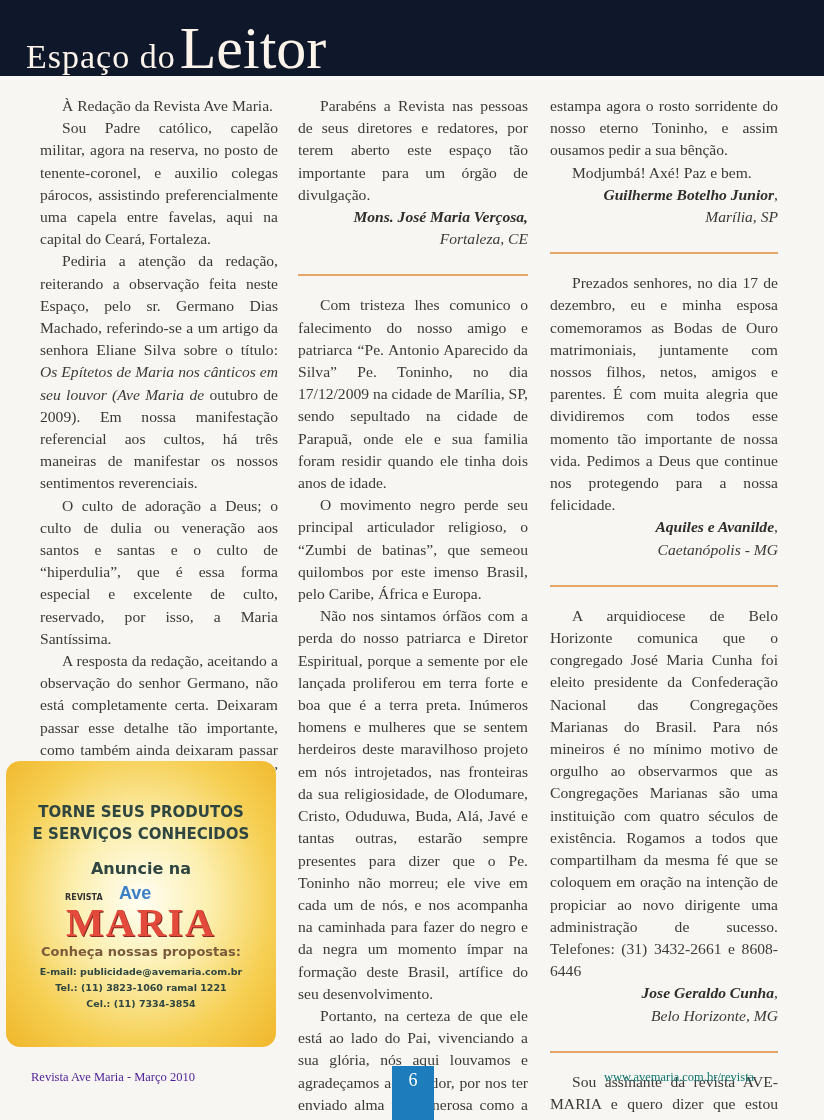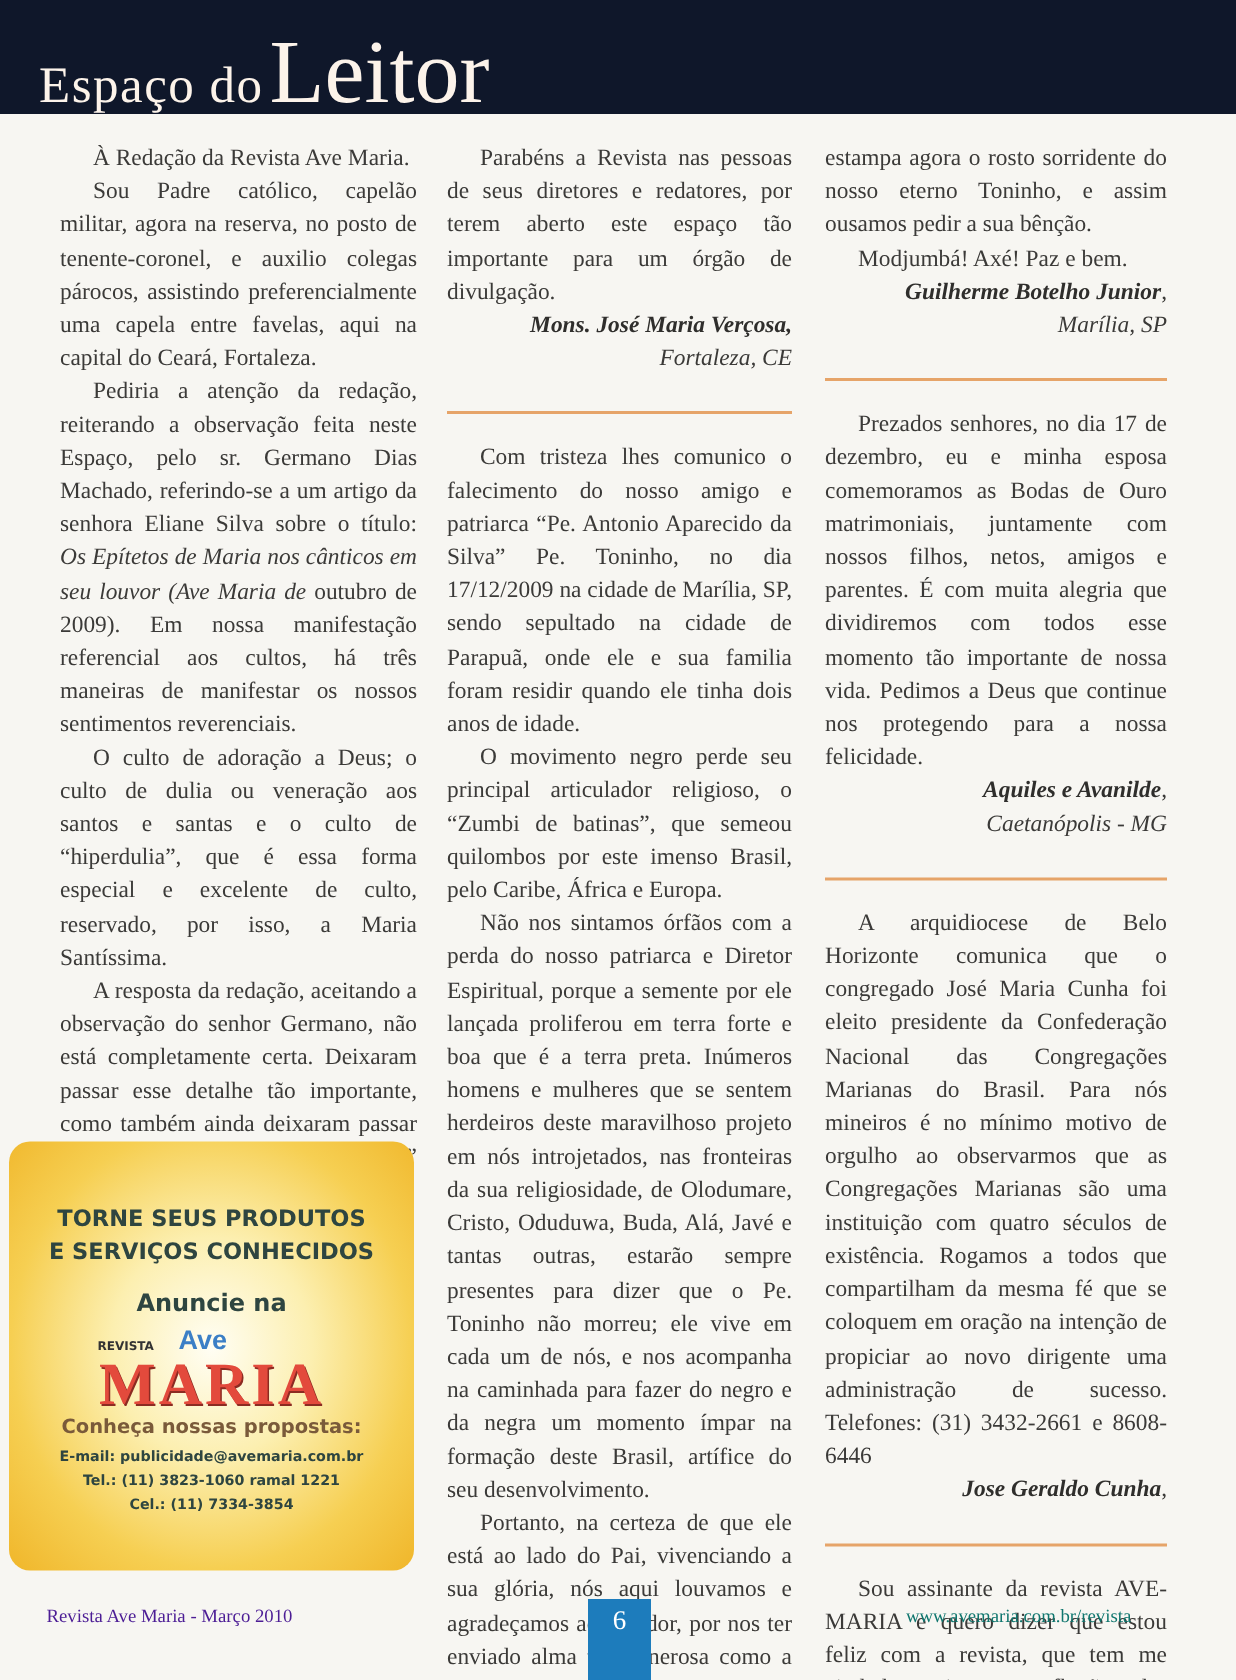--- a/index.html
+++ b/index.html
@@ -120,20 +120,21 @@
     <div class="sig">
       <div><span class="name">Aquiles e Avanilde</span><span>,</span></div>
       <div class="place">Caetanópolis - MG</div>
     </div>
   </div>
   <div class="sep"></div>
   <div>
     <p>A  arquidiocese de Belo Horizonte comunica que o congregado José Maria Cunha foi eleito presidente da Confederação Nacional das Congregações Marianas do Brasil. Para nós mineiros é no mínimo motivo de orgulho ao observarmos que as Congregações Marianas são uma instituição com quatro séculos de existência. Rogamos a todos que compartilham da mesma fé que se coloquem em oração na intenção de propiciar ao novo dirigente uma administração de sucesso. Telefones: (31) 3432-2661 e 8608-6446</p>
     <div class="sig">
       <div><span class="name">Jose Geraldo Cunha</span><span>,</span></div>
+      <div class="place">Belo Horizonte, MG</div>
     </div>
   </div>
   <div class="sep"></div>
   <div>
     <p>Sou assinante da revista AVE-MARIA e quero dizer que estou feliz com a revista, que tem me ajudado muito nas reflexões das leituras de domingo, uma vez que sou ministro da Palavra. Hoje peço que publiquem: minha comunidade se cha-</p>
   </div>
 </div>
 
 <div class="footer-left">Revista Ave Maria - Março 2010</div>
 <div class="page-num">6</div>

